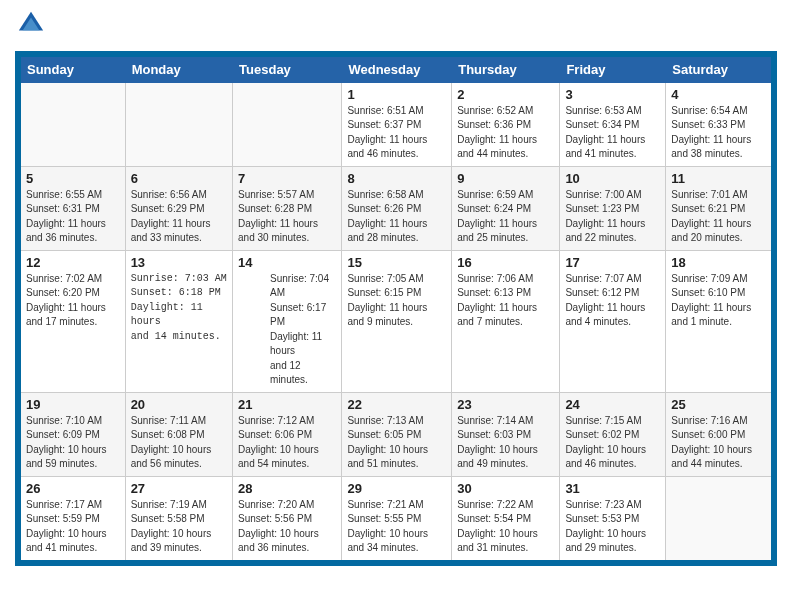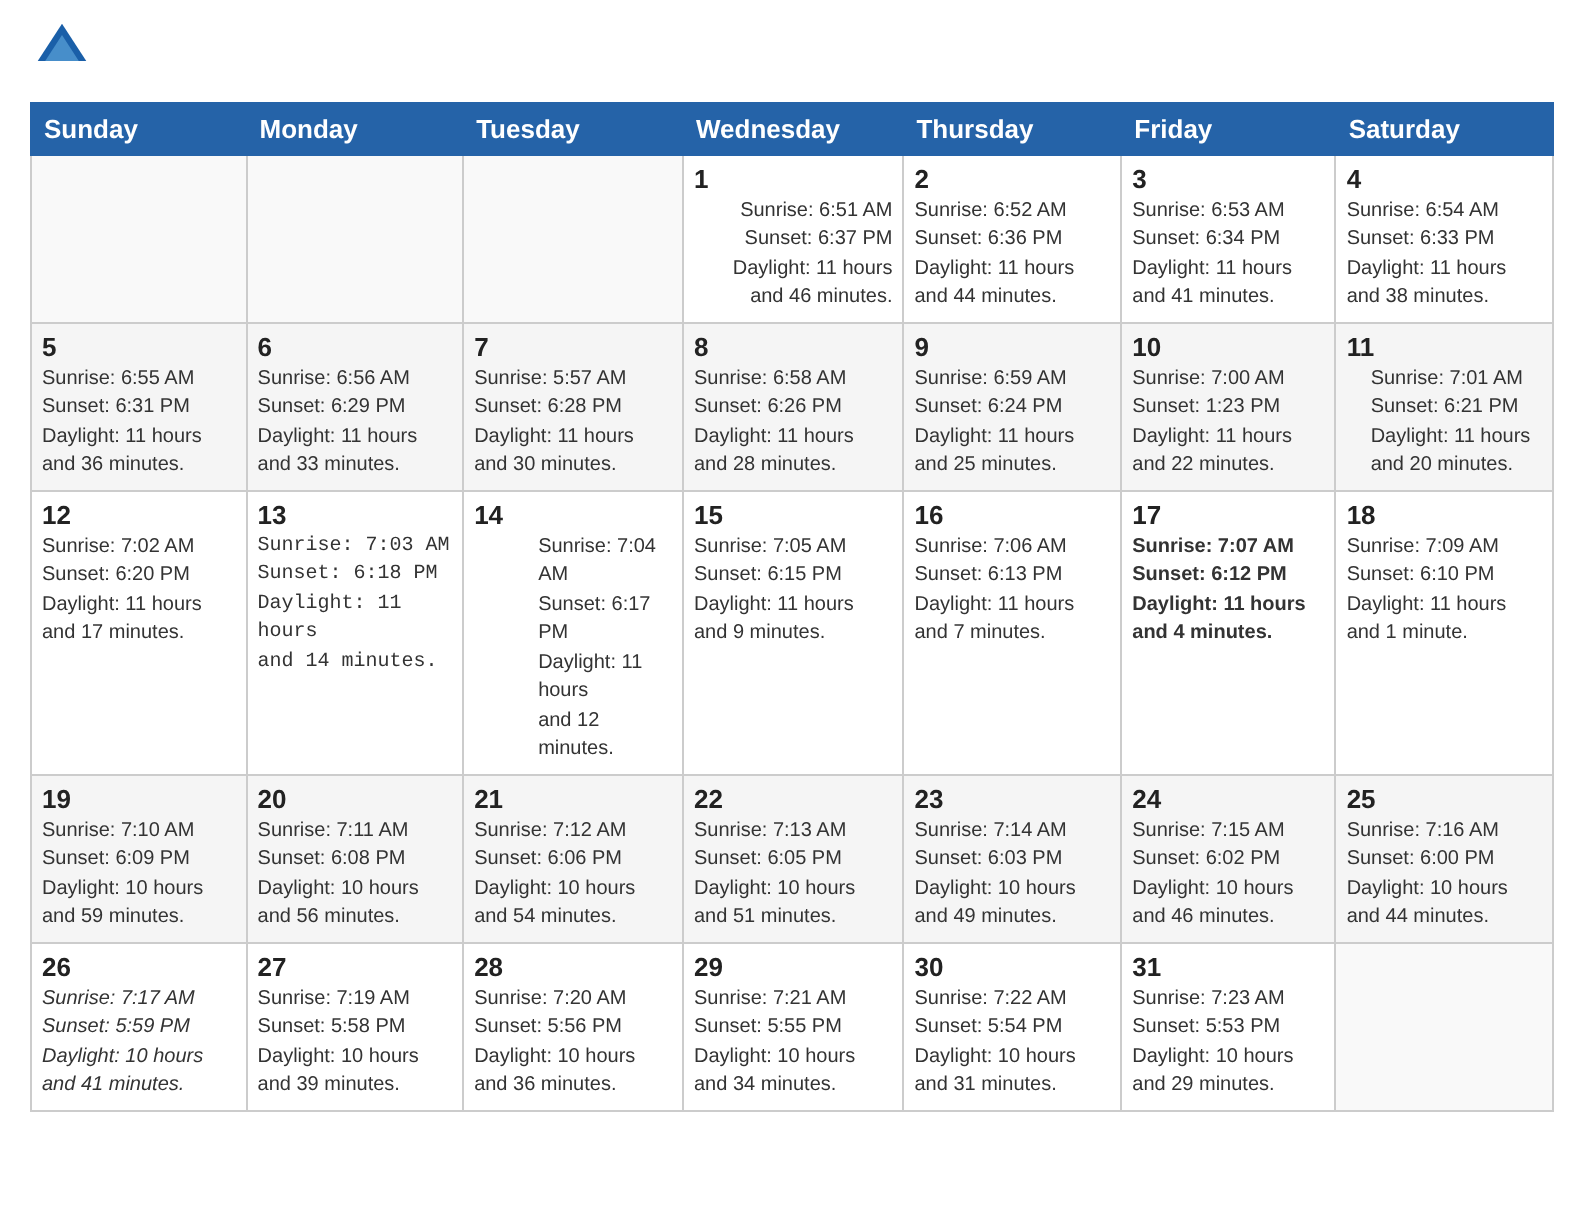--- a/index.html
+++ b/index.html
@@ -43,21 +43,21 @@
       line-height: 1.1;
     }
     .location {
       font-size: 15px;
       color: #444;
       margin-top: 2px;
     }
     .calendar {
       width: 100%;
       border-collapse: collapse;
-      border: 1px solid #0369a1;
+      border: 6px solid #0369a1;
     }
     .calendar th {
       background: #2563a8;
       color: #fff;
       text-align: left;
       padding: 5px 6px;
       font-size: 13px;
       font-weight: bold;
       border: 1px solid #2563a8;
     }
@@ -125,21 +125,21 @@
         <th>Saturday</th>
       </tr>
   </thead>
   <tbody id="calendar-body">
   <tr>
         <td class="empty-cell"></td>
         <td class="empty-cell"></td>
         <td class="empty-cell"></td>
         <td>
           <span class="day-num">1</span>
-          <div class="day-info" style="white-space: pre-line; text-align: right;">Sunrise: 6:51 AM
+          <div class="day-info" style="white-space: pre-line;">Sunrise: 6:51 AM
 Sunset: 6:37 PM
 Daylight: 11 hours
 and 46 minutes.</div>
         </td>
         <td>
           <span class="day-num">2</span>
           <div class="day-info" style="white-space: pre-line;">Sunrise: 6:52 AM
 Sunset: 6:36 PM
 Daylight: 11 hours
 and 44 minutes.</div>
@@ -197,21 +197,21 @@
         </td>
         <td>
           <span class="day-num">10</span>
           <div class="day-info" style="white-space: pre-line;">Sunrise: 7:00 AM
 Sunset: 1:23 PM
 Daylight: 11 hours
 and 22 minutes.</div>
         </td>
         <td>
           <span class="day-num">11</span>
-          <div class="day-info" style="white-space: pre-line; margin-left: 12px;">Sunrise: 7:01 AM
+          <div class="day-info" style="white-space: pre-line;">Sunrise: 7:01 AM
 Sunset: 6:21 PM
 Daylight: 11 hours
 and 20 minutes.</div>
         </td>
       </tr>
       <tr>
         <td>
           <span class="day-num">12</span>
           <div class="day-info" style="white-space: pre-line;">Sunrise: 7:02 AM
 Sunset: 6:20 PM
@@ -241,21 +241,21 @@
         </td>
         <td>
           <span class="day-num">16</span>
           <div class="day-info" style="white-space: pre-line;">Sunrise: 7:06 AM
 Sunset: 6:13 PM
 Daylight: 11 hours
 and 7 minutes.</div>
         </td>
         <td>
           <span class="day-num">17</span>
-          <div class="day-info" style="white-space: pre-line; font-weight: bold;">Sunrise: 7:07 AM
+          <div class="day-info" style="white-space: pre-line;">Sunrise: 7:07 AM
 Sunset: 6:12 PM
 Daylight: 11 hours
 and 4 minutes.</div>
         </td>
         <td>
           <span class="day-num">18</span>
           <div class="day-info" style="white-space: pre-line;">Sunrise: 7:09 AM
 Sunset: 6:10 PM
 Daylight: 11 hours
 and 1 minute.</div>
@@ -308,21 +308,21 @@
           <span class="day-num">25</span>
           <div class="day-info" style="white-space: pre-line;">Sunrise: 7:16 AM
 Sunset: 6:00 PM
 Daylight: 10 hours
 and 44 minutes.</div>
         </td>
       </tr>
       <tr>
         <td>
           <span class="day-num">26</span>
-          <div class="day-info" style="white-space: pre-line; font-style: italic;">Sunrise: 7:17 AM
+          <div class="day-info" style="white-space: pre-line;">Sunrise: 7:17 AM
 Sunset: 5:59 PM
 Daylight: 10 hours
 and 41 minutes.</div>
         </td>
         <td>
           <span class="day-num">27</span>
           <div class="day-info" style="white-space: pre-line;">Sunrise: 7:19 AM
 Sunset: 5:58 PM
 Daylight: 10 hours
 and 39 minutes.</div>

